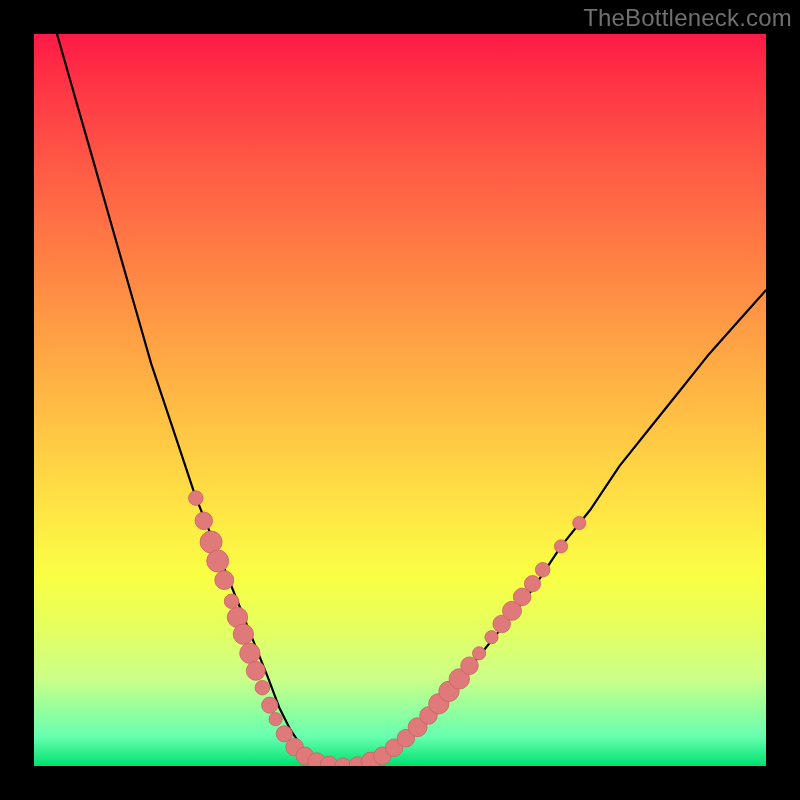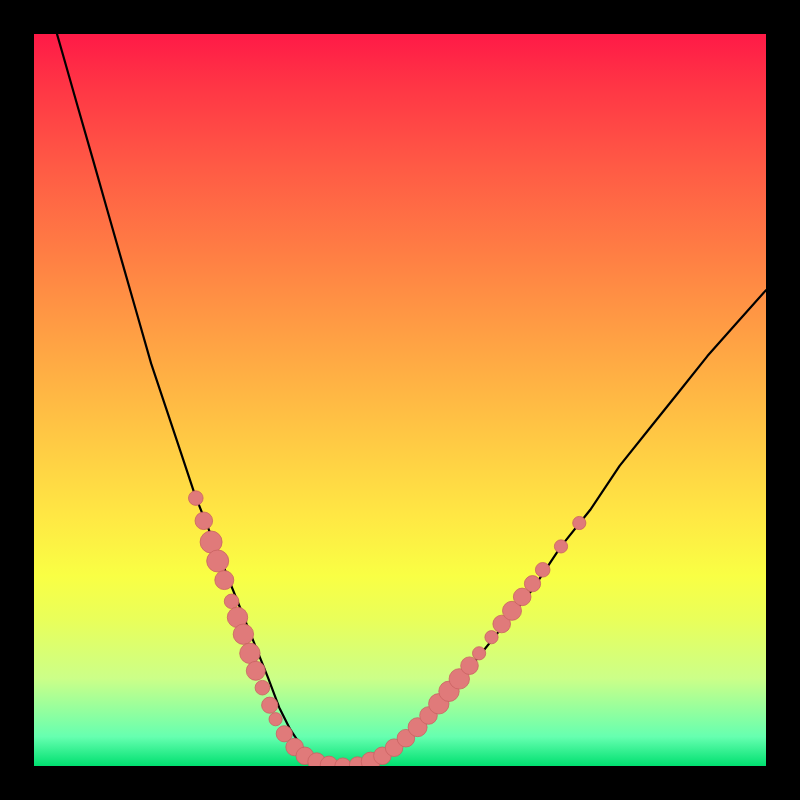--- a/index.html
+++ b/index.html
@@ -66,20 +66,21 @@
     color: #6f6f6f;
     letter-spacing: 0.2px;
     user-select: none;
   }
 </style>
 </head>
 <body>
 
 <div class="frame">
 
+  <div class="watermark">TheBottleneck.com</div>
 
   <div class="plot-area">
     <div class="gradient-bg"></div>
 
     <svg class="curve" viewBox="0 0 732 732" preserveAspectRatio="none">
       <path id="curve-path" fill="none" stroke="#000000" stroke-width="2.2" stroke-linecap="round" stroke-linejoin="round" d="M0.0 -80.5 L14.6 -29.3 L29.3 22.0 L43.9 73.2 L58.6 124.4 L73.2 175.7 L87.8 226.9 L102.5 278.2 L117.1 329.4 L131.8 373.3 L146.4 417.2 L161.0 461.2 L175.7 497.8 L190.3 534.4 L205.0 571.0 L219.6 607.6 L234.2 644.2 L245.2 673.4 L256.2 695.4 L270.8 717.4 L285.5 728.3 L300.1 732.0 L314.8 732.0 L329.4 728.3 L351.4 717.4 L380.6 695.4 L409.9 666.1 L439.2 629.5 L468.5 592.9 L497.8 556.3 L527.0 512.4 L556.3 475.8 L585.6 431.9 L614.9 395.3 L644.2 358.7 L673.4 322.1 L702.7 289.1 L732.0 256.2"></path>
       <g id="beads-group">
           <circle cx="161.8" cy="464.1" r="7.3" fill="#e07a7a" stroke="#c96262" stroke-width="0.8"></circle>
           <circle cx="169.8" cy="486.8" r="8.8" fill="#e07a7a" stroke="#c96262" stroke-width="0.8"></circle>
           <circle cx="177.1" cy="508.0" r="11.0" fill="#e07a7a" stroke="#c96262" stroke-width="0.8"></circle>

